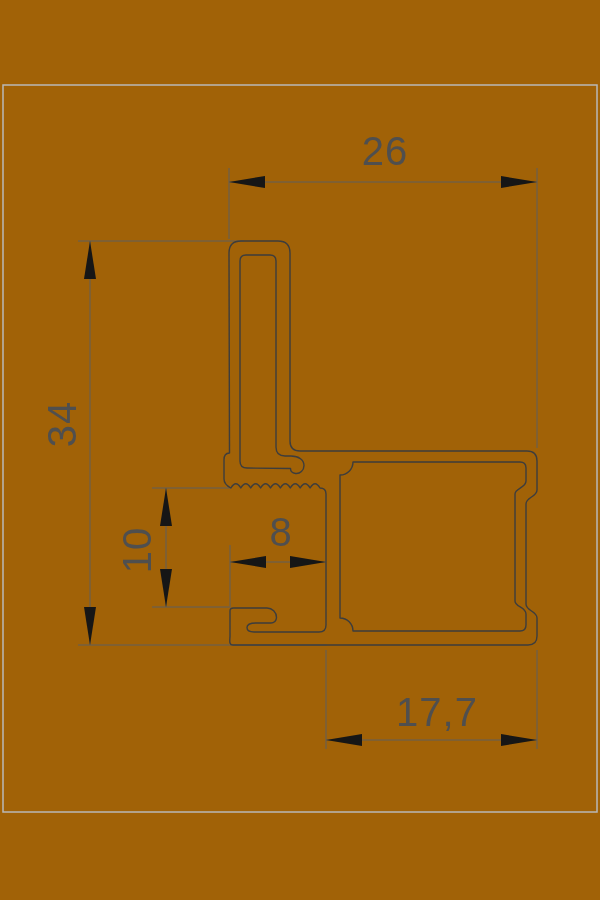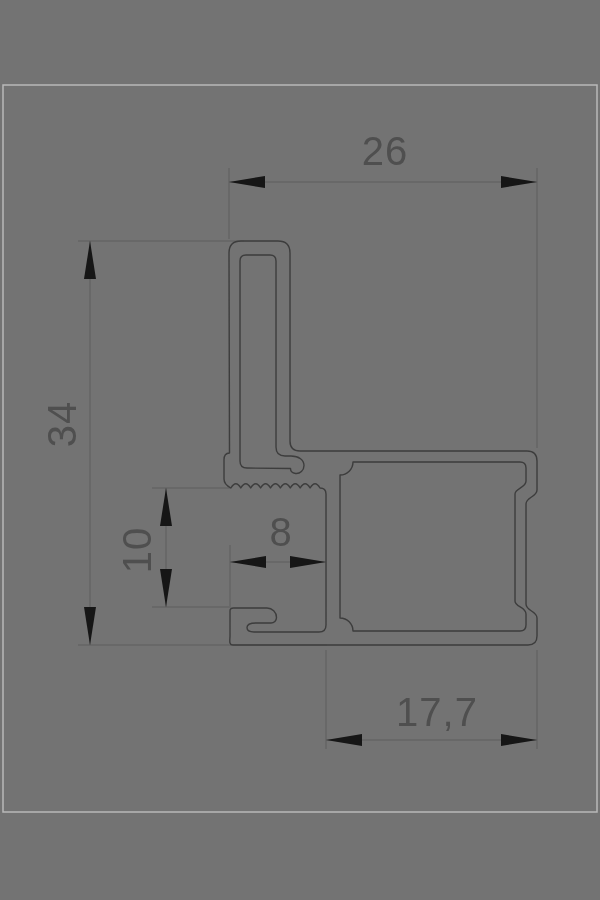--- a/index.html
+++ b/index.html
@@ -4,21 +4,21 @@
 <style>
   html, body {
     margin: 0;
     padding: 0;
     background: #ffffff;
   }
   .canvas {
     position: relative;
     width: 600px;
     height: 900px;
-    background: #737373;
+    background: #a16207;
     overflow: hidden;
   }
   svg text {
     font-family: "Liberation Sans", "DejaVu Sans", sans-serif;
     font-size: 40px;
     font-weight: 400;
     letter-spacing: 1px;
     fill: #4f4f4f;
   }
   .profile-line {

